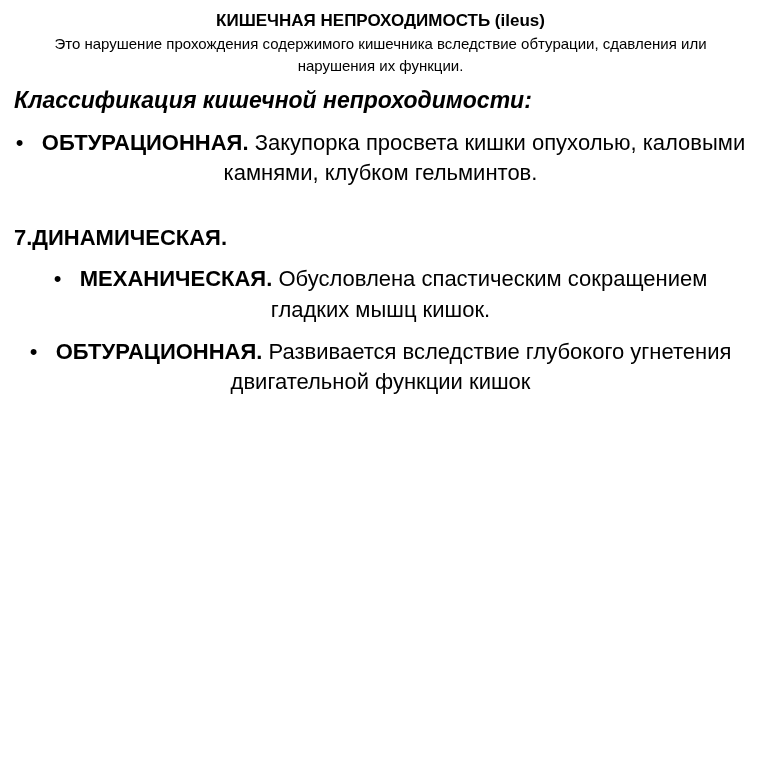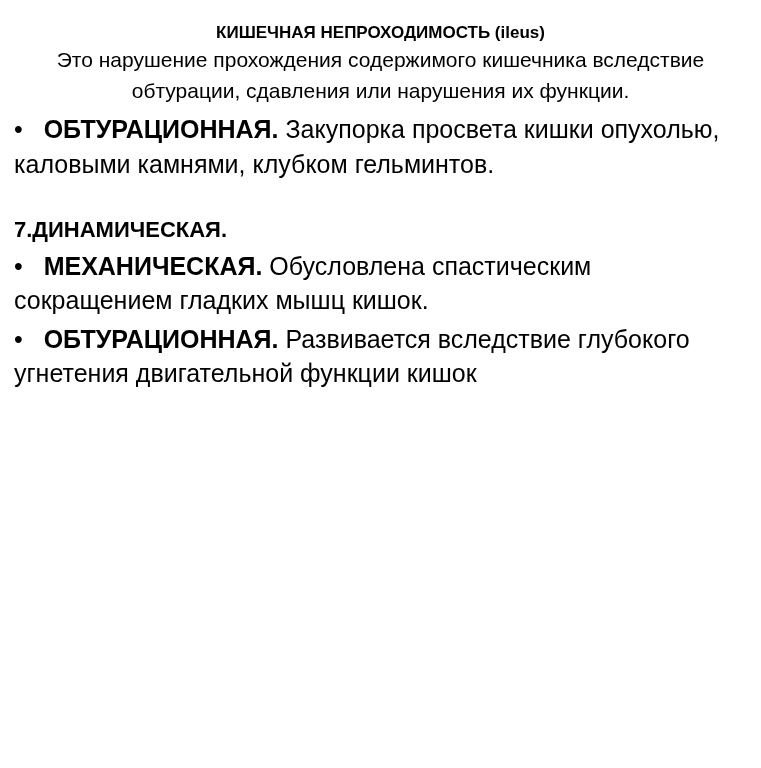--- a/index.html
+++ b/index.html
@@ -11,69 +11,71 @@
     height: 768px;
     background: #ffffff;
     font-family: "Liberation Sans", sans-serif;
     color: #000000;
     overflow: hidden;
   }
   .page {
     width: 761px;
     height: 768px;
     box-sizing: border-box;
-    padding: 20px 14px 0 14px;
+    padding: 8px 14px 0 14px;
   }
   .title {
     text-align: center;
     font-weight: bold;
     font-size: 17px;
     line-height: 1.25;
     margin: 2px 0 2px 0;
   }
   .lead {
     text-align: center;
-    font-size: 21px;
+    font-size: 15px;
     line-height: 1.45;
     margin: 0 38px 6px 38px;
   }
   .section-head {
     font-size: 23px;
     font-weight: bold;
     font-style: italic;
     line-height: 1.35;
     margin: 8px 0 2px 0;
   }
   .head {
     font-size: 22px;
     font-weight: bold;
     line-height: 1.35;
     margin: 6px 0 2px 0;
   }
   .para {
-    font-size: 25px;
+    font-size: 22px;
     line-height: 1.38;
-    margin: 4px 0 2px 0;
+    margin: 12px 0 2px 0;
+    text-align: center;
   }
   .para b {
     font-weight: bold;
   }
   .gap {
     height: 26px;
   }
 </style>
 </head>
 <body>
 
 <div class="page">
 
   <div class="title">КИШЕЧНАЯ НЕПРОХОДИМОСТЬ (ileus)</div>
 
   <div class="lead">Это нарушение прохождения содержимого кишечника вследствие обтурации, сдавления или нарушения их функции.</div>
 
+  <div class="section-head">Классификация кишечной непроходимости:</div>
 
 
   <div class="para">
     <span>•</span>
     <span>&nbsp; </span><b>ОБТУРАЦИОННАЯ.</b><span> Закупорка просвета кишки опухолью, каловыми камнями, клубком гельминтов.</span>
   </div>
 
 
   <div class="gap"></div>
 

